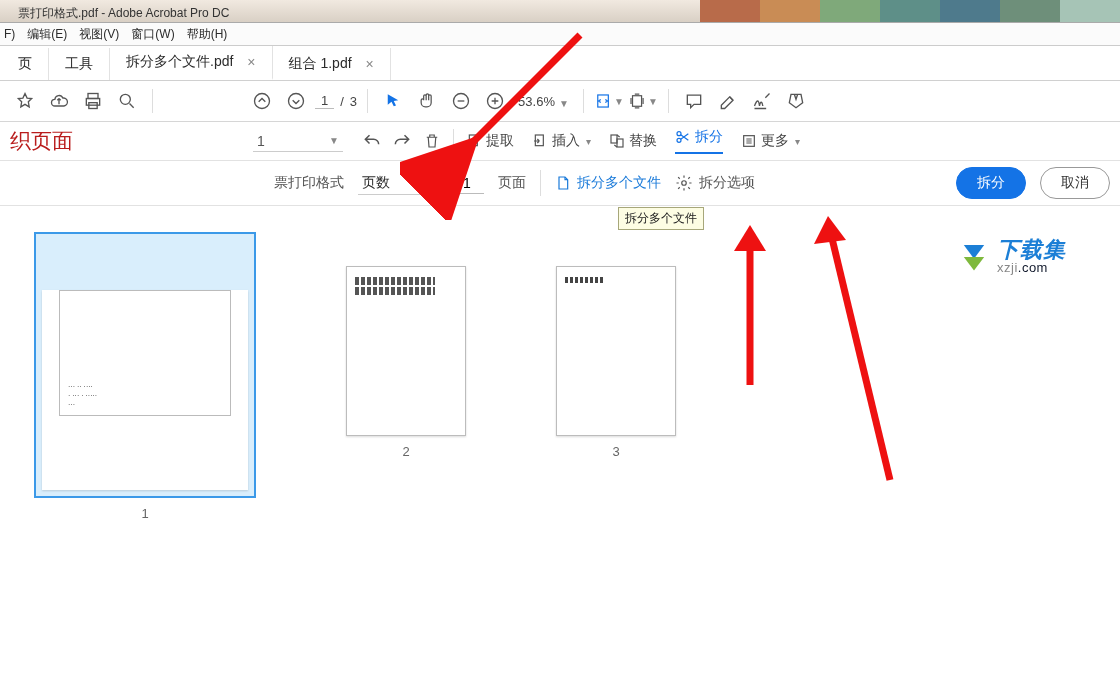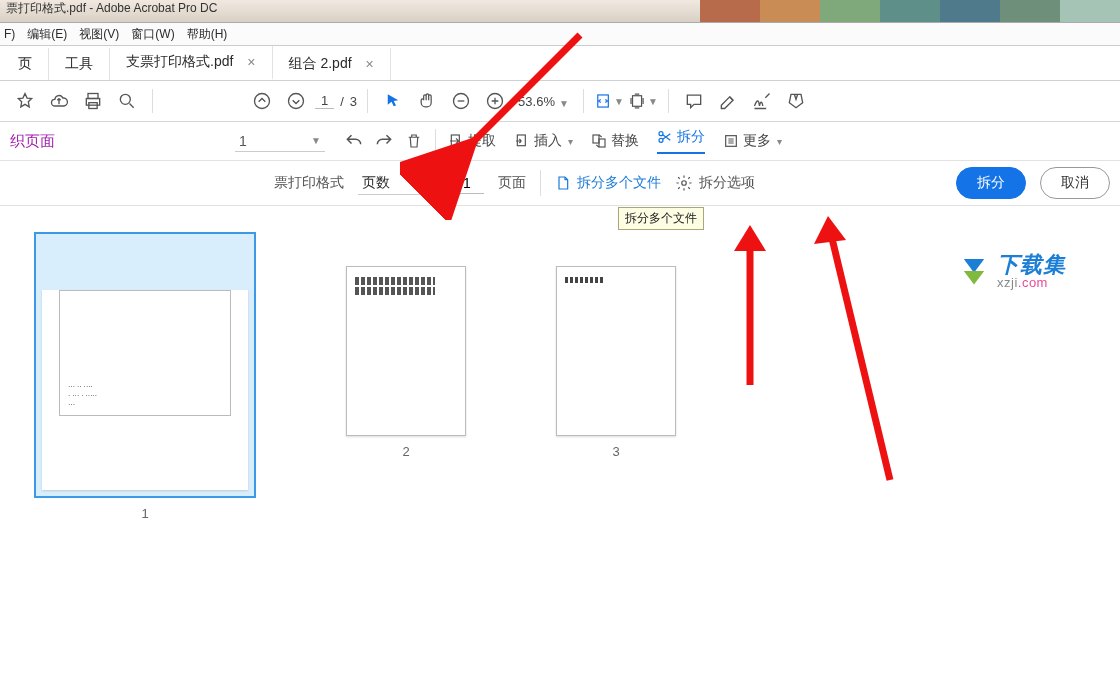--- a/index.html
+++ b/index.html
@@ -1,31 +1,31 @@
 <!DOCTYPE html>
 <html><head>
 <meta charset="utf-8">
 <style>
 html,body{margin:0;padding:0;font-family:"Microsoft YaHei","Segoe UI",Arial,sans-serif;font-size:13px;color:#2b2b2b;background:#fff;width:1120px;height:700px;overflow:hidden}
-.titlebar{height:22px;background:linear-gradient(#f1e9e0,#d9d0c5);border-bottom:1px solid #aaa;display:flex;align-items:flex-start;padding:0 6px;font-size:12px;color:#333}
+.titlebar{height:22px;background:linear-gradient(#f1e9e0,#d9d0c5);border-bottom:1px solid #aaa;display:flex;align-items:flex-end;padding:0 18px;font-size:12px;color:#333}
 .menubar{height:22px;background:#fbfbfb;border-bottom:1px solid #ccc;display:flex;align-items:center;padding:0 4px;font-size:12px;gap:12px}
 .menubar span{cursor:default}
 .tabstrip{height:34px;background:#fff;border-bottom:1px solid #d0d0d0;display:flex;align-items:flex-end;padding-left:2px}
 .tab{height:32px;padding:0 16px;display:flex;align-items:center;border-right:1px solid #e2e2e2;font-size:14px;cursor:pointer}
 .tab.hometab{width:46px;justify-content:center;padding:0}
 .tab.active{border-bottom:2px solid #fff;background:#fff}
 .tab .close{margin-left:14px;color:#888;font-size:14px}
 .toolbar{height:40px;border-bottom:1px solid #d6d6d6;display:flex;align-items:center;padding:0 10px;gap:4px}
 .tbtn{width:30px;height:30px;display:flex;align-items:center;justify-content:center;border-radius:3px;cursor:pointer;color:#555}
 .sep{width:1px;height:24px;background:#ddd;margin:0 6px}
 .pagebox{display:flex;align-items:center;gap:6px;color:#444}
 .zoomval{display:flex;align-items:flex-end;gap:4px;color:#444;padding:0 4px}
 .zoomval .caret{font-size:10px;color:#888}
 .secondbar{height:38px;border-bottom:1px solid #e2e2e2;display:flex;align-items:center;padding:0 10px;font-size:14px}
-.panel-title{font-size:15px;color:#a21caf;padding-right:180px}
+.panel-title{font-size:21px;color:#b91c1c;padding-right:180px}
 .pagesel{display:flex;align-items:center;gap:4px;border:0;color:#555}
 .pagesel .val{width:40px}
 .actiongrp{margin-left:auto;display:flex;align-items:center;gap:18px}
 .act{display:flex;align-items:center;gap:4px;cursor:pointer;color:#444}
 .act.blue{color:#1473e6}
 .act .ic{width:16px;height:16px;display:inline-flex;align-items:center;justify-content:center}
 .underline{border-bottom:2px solid #1473e6;padding-bottom:6px}
 .thirdbar{height:44px;border-bottom:1px solid #e2e2e2;display:flex;align-items:center;padding:0 10px;font-size:14px;gap:14px;position:relative}
 .spacer{width:250px}
 .lbl{color:#555}
@@ -42,26 +42,26 @@
 .thumb{background:#fff;border:1px solid #bcbcbc;box-shadow:0 1px 2px rgba(0,0,0,.15)}
 .thumb1{width:206px;height:200px;border:0}
 .thumb1 .inner{width:170px;height:124px;margin:50px auto 0;border:1px solid #bbb;background:#fff;position:relative}
 .thumb1 .txt{position:absolute;left:8px;bottom:6px;font-size:7px;color:#555;line-height:9px}
 .thumb23{width:120px;height:170px;padding:10px 8px;box-sizing:border-box}
 .thumb23 .mini{height:8px;background:repeating-linear-gradient(90deg,#555 0 4px,#fff 4px 6px);margin-bottom:2px}
 .thumb23 .minib{width:40px;height:6px;background:repeating-linear-gradient(90deg,#444 0 3px,#fff 3px 5px)}
 .selwrap{border:2px solid #3b99e8;background:#d9eefc;padding:6px}
 .pgnum{font-size:13px;color:#666}
 .arrow{position:absolute;pointer-events:none;z-index:3}
-.watermark{position:absolute;right:54px;top:254px;display:flex;align-items:flex-start;gap:6px;z-index:2}
+.watermark{position:absolute;right:54px;top:239px;display:flex;align-items:center;gap:6px;z-index:2}
 .wmicon{width:34px;height:34px}
 .wmtext{display:flex;flex-direction:column;line-height:1}
 .wmtext .big{font-size:22px;font-weight:700;color:#1c7fd6;font-style:italic;letter-spacing:1px}
 .wmtext .small{font-size:13px;color:#888;letter-spacing:0.5px}
-.wmtext .small .c{color:#ec4899}
+.wmtext .small .c{color:#0f172a}
 svg{display:block}
 .caret-d{font-size:10px;color:#888;margin-left:2px}
 .selectlike{display:flex;align-items:center;gap:30px;border-bottom:1px solid #ccc;padding:2px 4px}
 .titlebar-bg{position:absolute;right:0;top:0;height:22px;width:420px;display:flex;overflow:hidden}
 .titlebar-bg span{flex:1;height:100%}
 </style>
 </head>
 <body>
 
 <div class="titlebar" style="position:relative">
@@ -86,25 +86,25 @@
 </div>
 
 <div class="tabstrip">
   <div class="tab hometab">
       <span>页</span>
     </div>
   <div class="tab">
       <span>工具</span>
     </div>
   <div class="tab active">
-    <span>支票打印格式.pdf</span>
+    <span>拆分多个文件.pdf</span>
     <span class="close">×</span>
   </div>
   <div class="tab">
-    <span>组合 2.pdf</span>
+    <span>组合 1.pdf</span>
     <span class="close">×</span>
   </div>
 </div>
 
 <div class="toolbar">
   <div class="tbtn">
       <svg width="20" height="20" viewBox="0 0 24 24" fill="none" stroke="#555" stroke-width="1.6">
         <path d="M12 3l2.5 5.5L20 9l-4 4 1 6-5-3-5 3 1-6-4-4 5.5-.5z"></path>
       </svg>
     </div>

